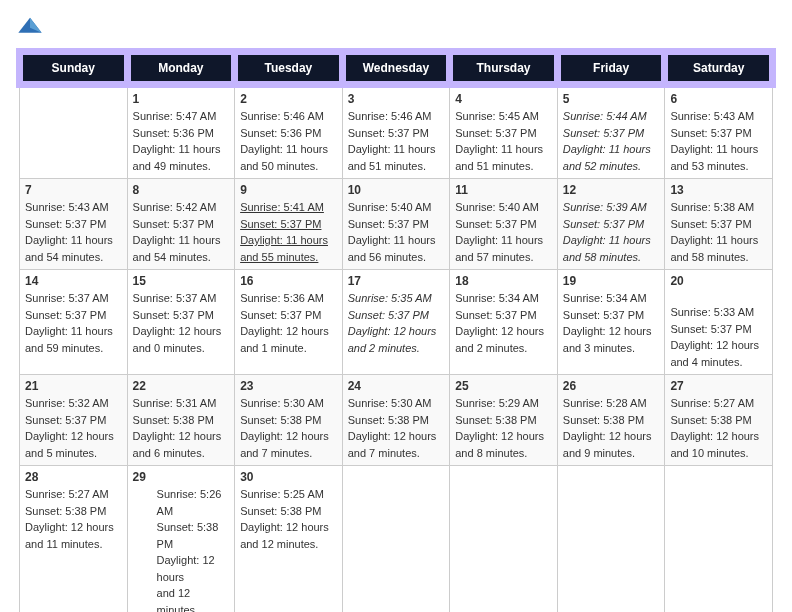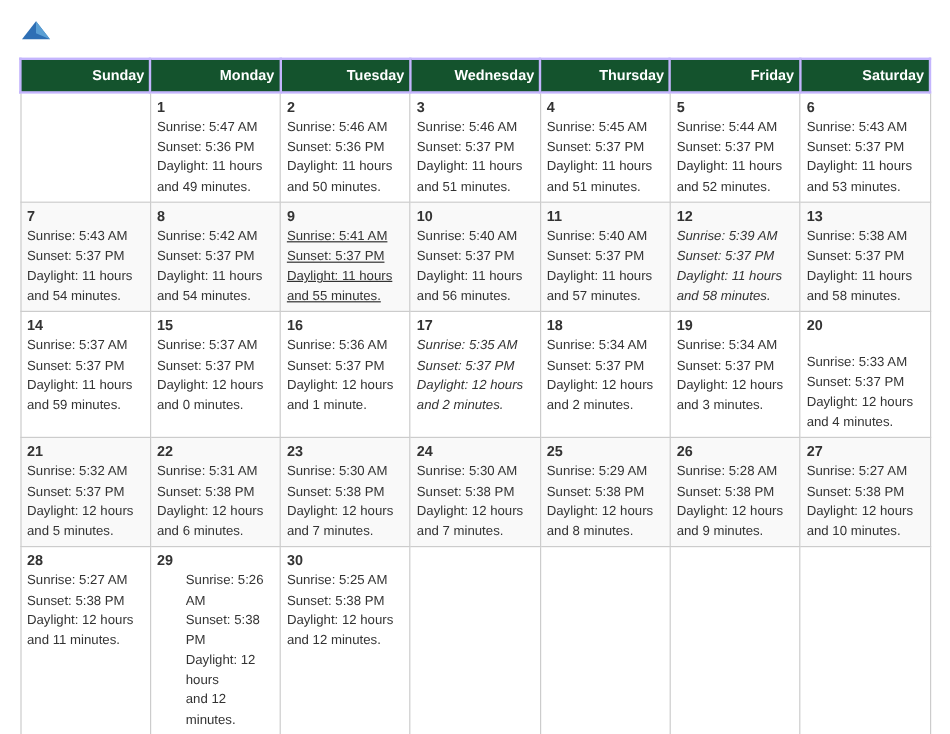--- a/index.html
+++ b/index.html
@@ -36,27 +36,27 @@
     .location-title {
       font-size: 15px;
       color: #555;
     }
     table {
       width: 100%;
       border-collapse: collapse;
       table-layout: fixed;
     }
     thead tr th {
-      background-color: #14532d;
+      background-color: #0f172a;
       color: #fff;
       font-size: 12px;
       font-weight: bold;
       padding: 6px 4px;
-      text-align: right;
-      border: 2px solid #c4b5fd;
+      text-align: center;
+      border: 7px solid #c4b5fd;
     }
     tbody tr td {
       border: 1px solid #ccc;
       vertical-align: top;
       padding: 4px 5px;
       font-size: 10px;
       color: #333;
       height: 80px;
       background: #fff;
     }
@@ -135,21 +135,21 @@
         </td>
         <td>
           <span class="day-num">4</span>
           <div class="day-info" style="white-space: pre-line;">Sunrise: 5:45 AM
 Sunset: 5:37 PM
 Daylight: 11 hours
 and 51 minutes.</div>
         </td>
         <td>
           <span class="day-num">5</span>
-          <div class="day-info" style="white-space: pre-line;">Sunrise: 5:44 AM
+          <div class="day-info" style="white-space: pre-line; font-style: italic;">Sunrise: 5:44 AM
 Sunset: 5:37 PM
 Daylight: 11 hours
 and 52 minutes.</div>
         </td>
         <td>
           <span class="day-num">6</span>
           <div class="day-info" style="white-space: pre-line;">Sunrise: 5:43 AM
 Sunset: 5:37 PM
 Daylight: 11 hours
 and 53 minutes.</div>

